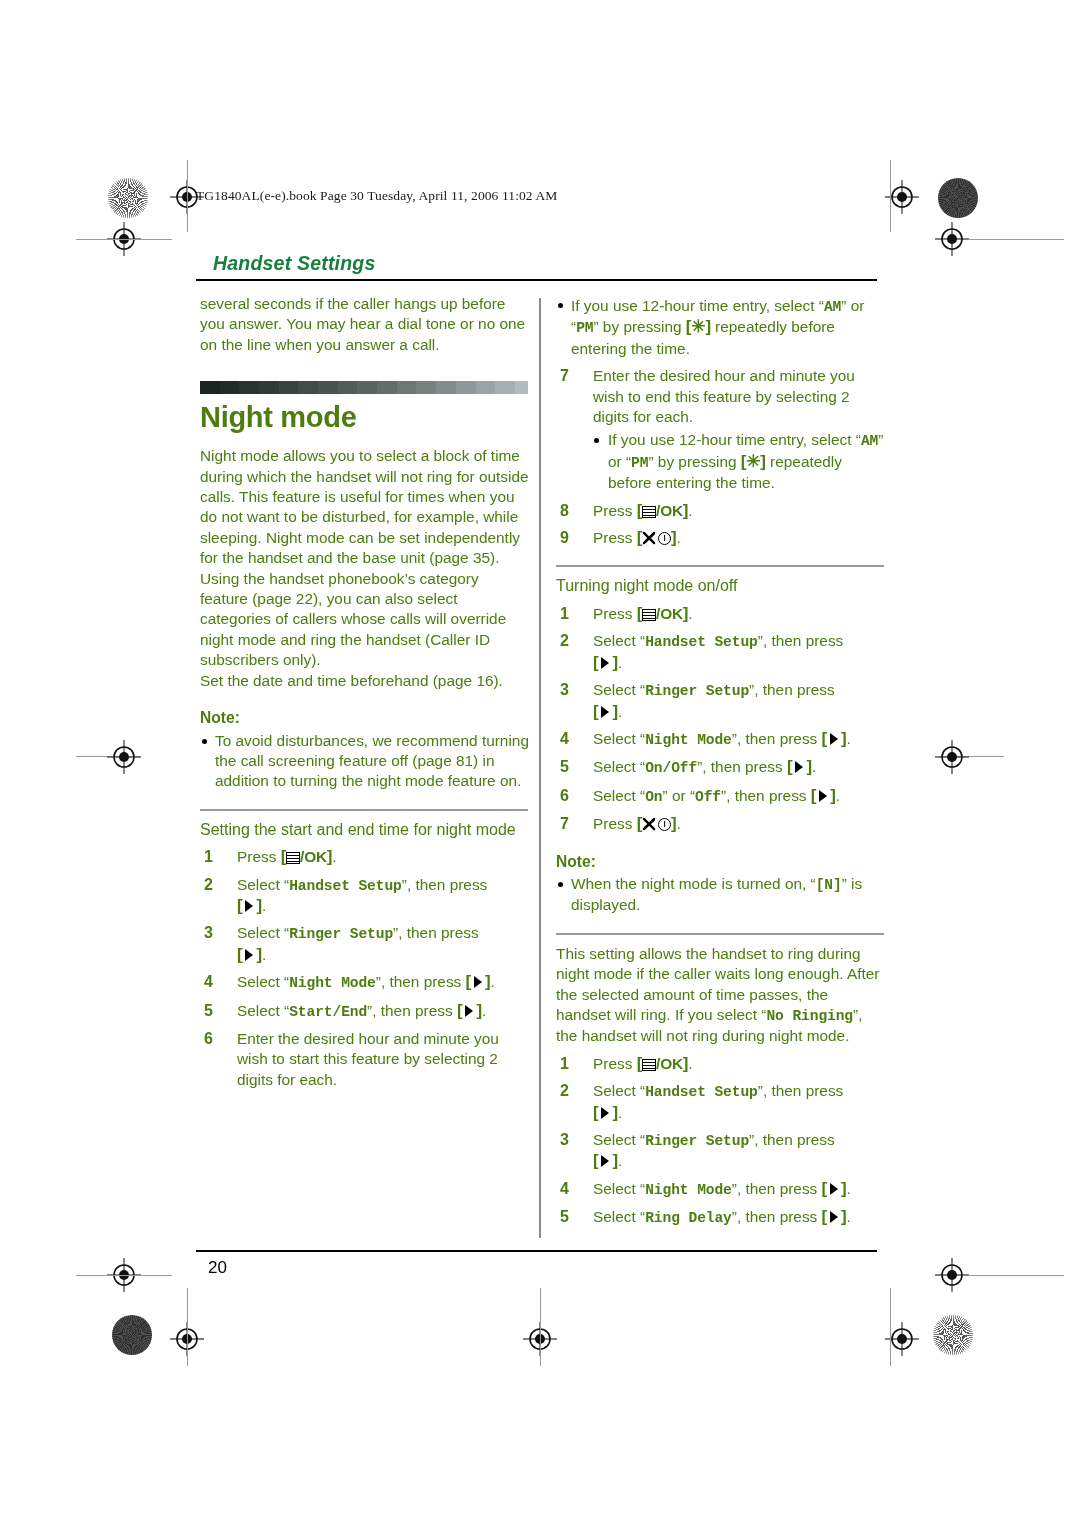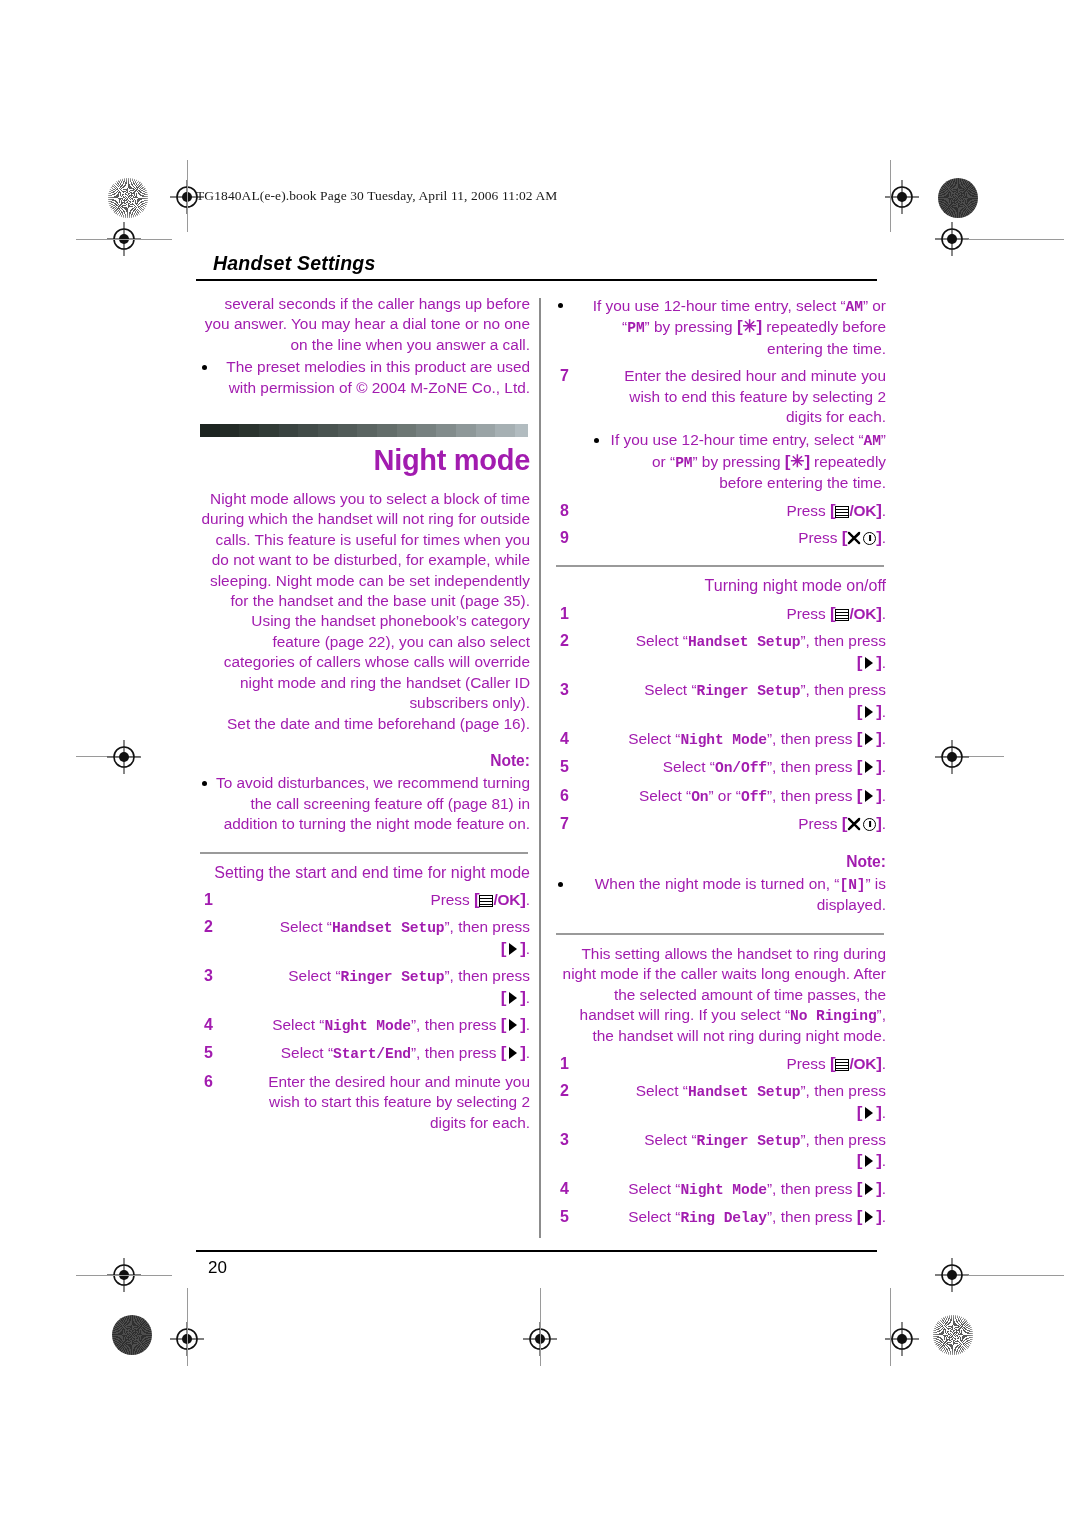--- a/index.html
+++ b/index.html
@@ -51,21 +51,21 @@
   }
 
   .running-head {
     position: absolute;
     left: 213px;
     top: 252px;
     font-family: "Liberation Sans", sans-serif;
     font-style: italic;
     font-weight: bold;
     font-size: 19.5px;
-    color: #000000;
+    color: #15803d;
     letter-spacing: .2px;
   }
   .head-rule {
     position: absolute;
     left: 196px;
     top: 279px;
     width: 681px;
     height: 2px;
     background: #000;
   }
@@ -78,22 +78,21 @@
     height: 940px;
     background: #8c8c8c;
   }
 
   .col {
     position: absolute;
     width: 330px;
     top: 294px;
     font-size: 15.4px;
     line-height: 20.4px;
-    color: #a21caf;
-    text-align: right;
+    color: #4d7c0f;
   }
   .col.left  { left: 200px; }
   .col.right { left: 556px; }
 
   p { margin: 0; }
   .para { margin-bottom: 0px; }
 
   
   .bullet {
     position: relative;
@@ -385,21 +384,20 @@
 
 <div class="filestamp">TG1840AL(e-e).book  Page 30  Tuesday, April 11, 2006  11:02 AM</div>
 <div class="running-head">Handset Settings</div>
 <div class="head-rule"></div>
 <div class="col-divider"></div>
 
 <div class="col left">
 
   <p class="para">several seconds if the caller hangs up before you answer. You may hear a dial tone or no one on the line when you answer a call.</p>
 
-  <p class="bullet">The preset melodies in this product are used with permission of © 2004 M-ZoNE Co., Ltd.</p>
 
   <div class="chapter">
     <div class="gradband"></div>
     <div class="chapter-title">Night mode</div>
   </div>
 
   <p class="para">Night mode allows you to select a block of time during which the handset will not ring for outside calls. This feature is useful for times when you do not want to be disturbed, for example, while sleeping. Night mode can be set independently for the handset and the base unit (page 35).</p>
   <p class="para">Using the handset phonebook’s category feature (page 22), you can also select categories of callers whose calls will override night mode and ring the handset (Caller ID subscribers only).</p>
   <p class="para">Set the date and time beforehand (page 16).</p>
 

